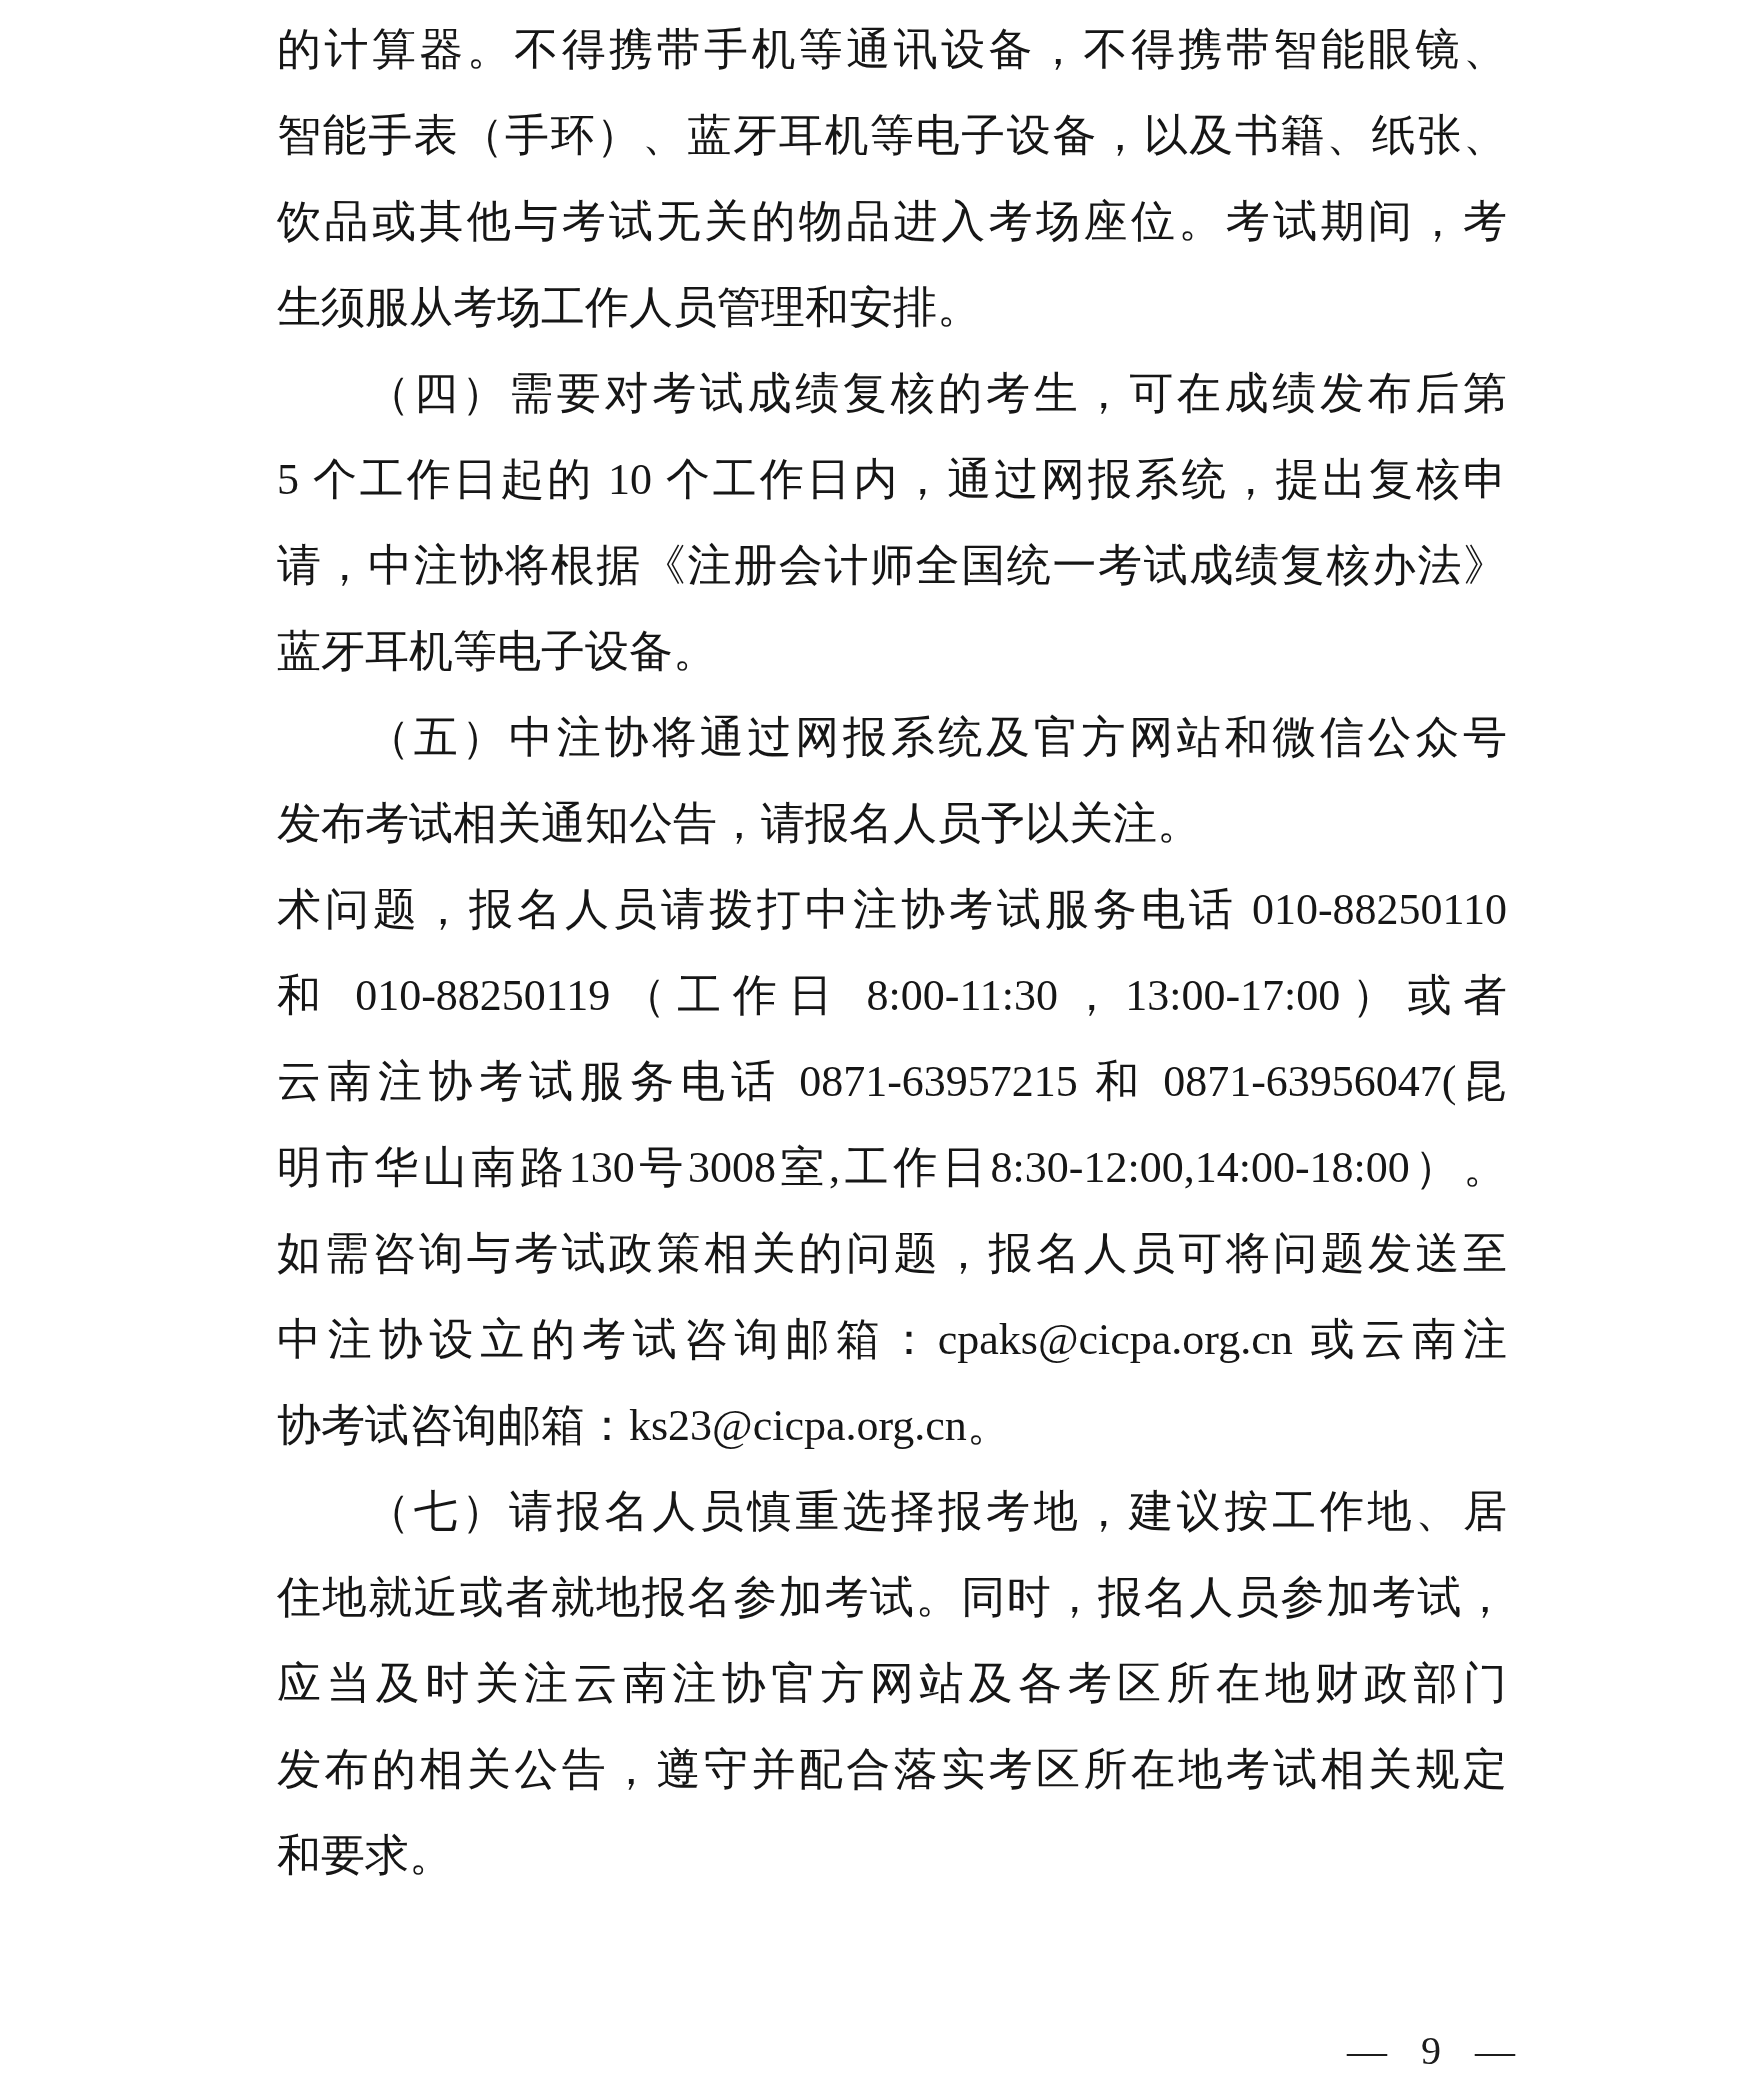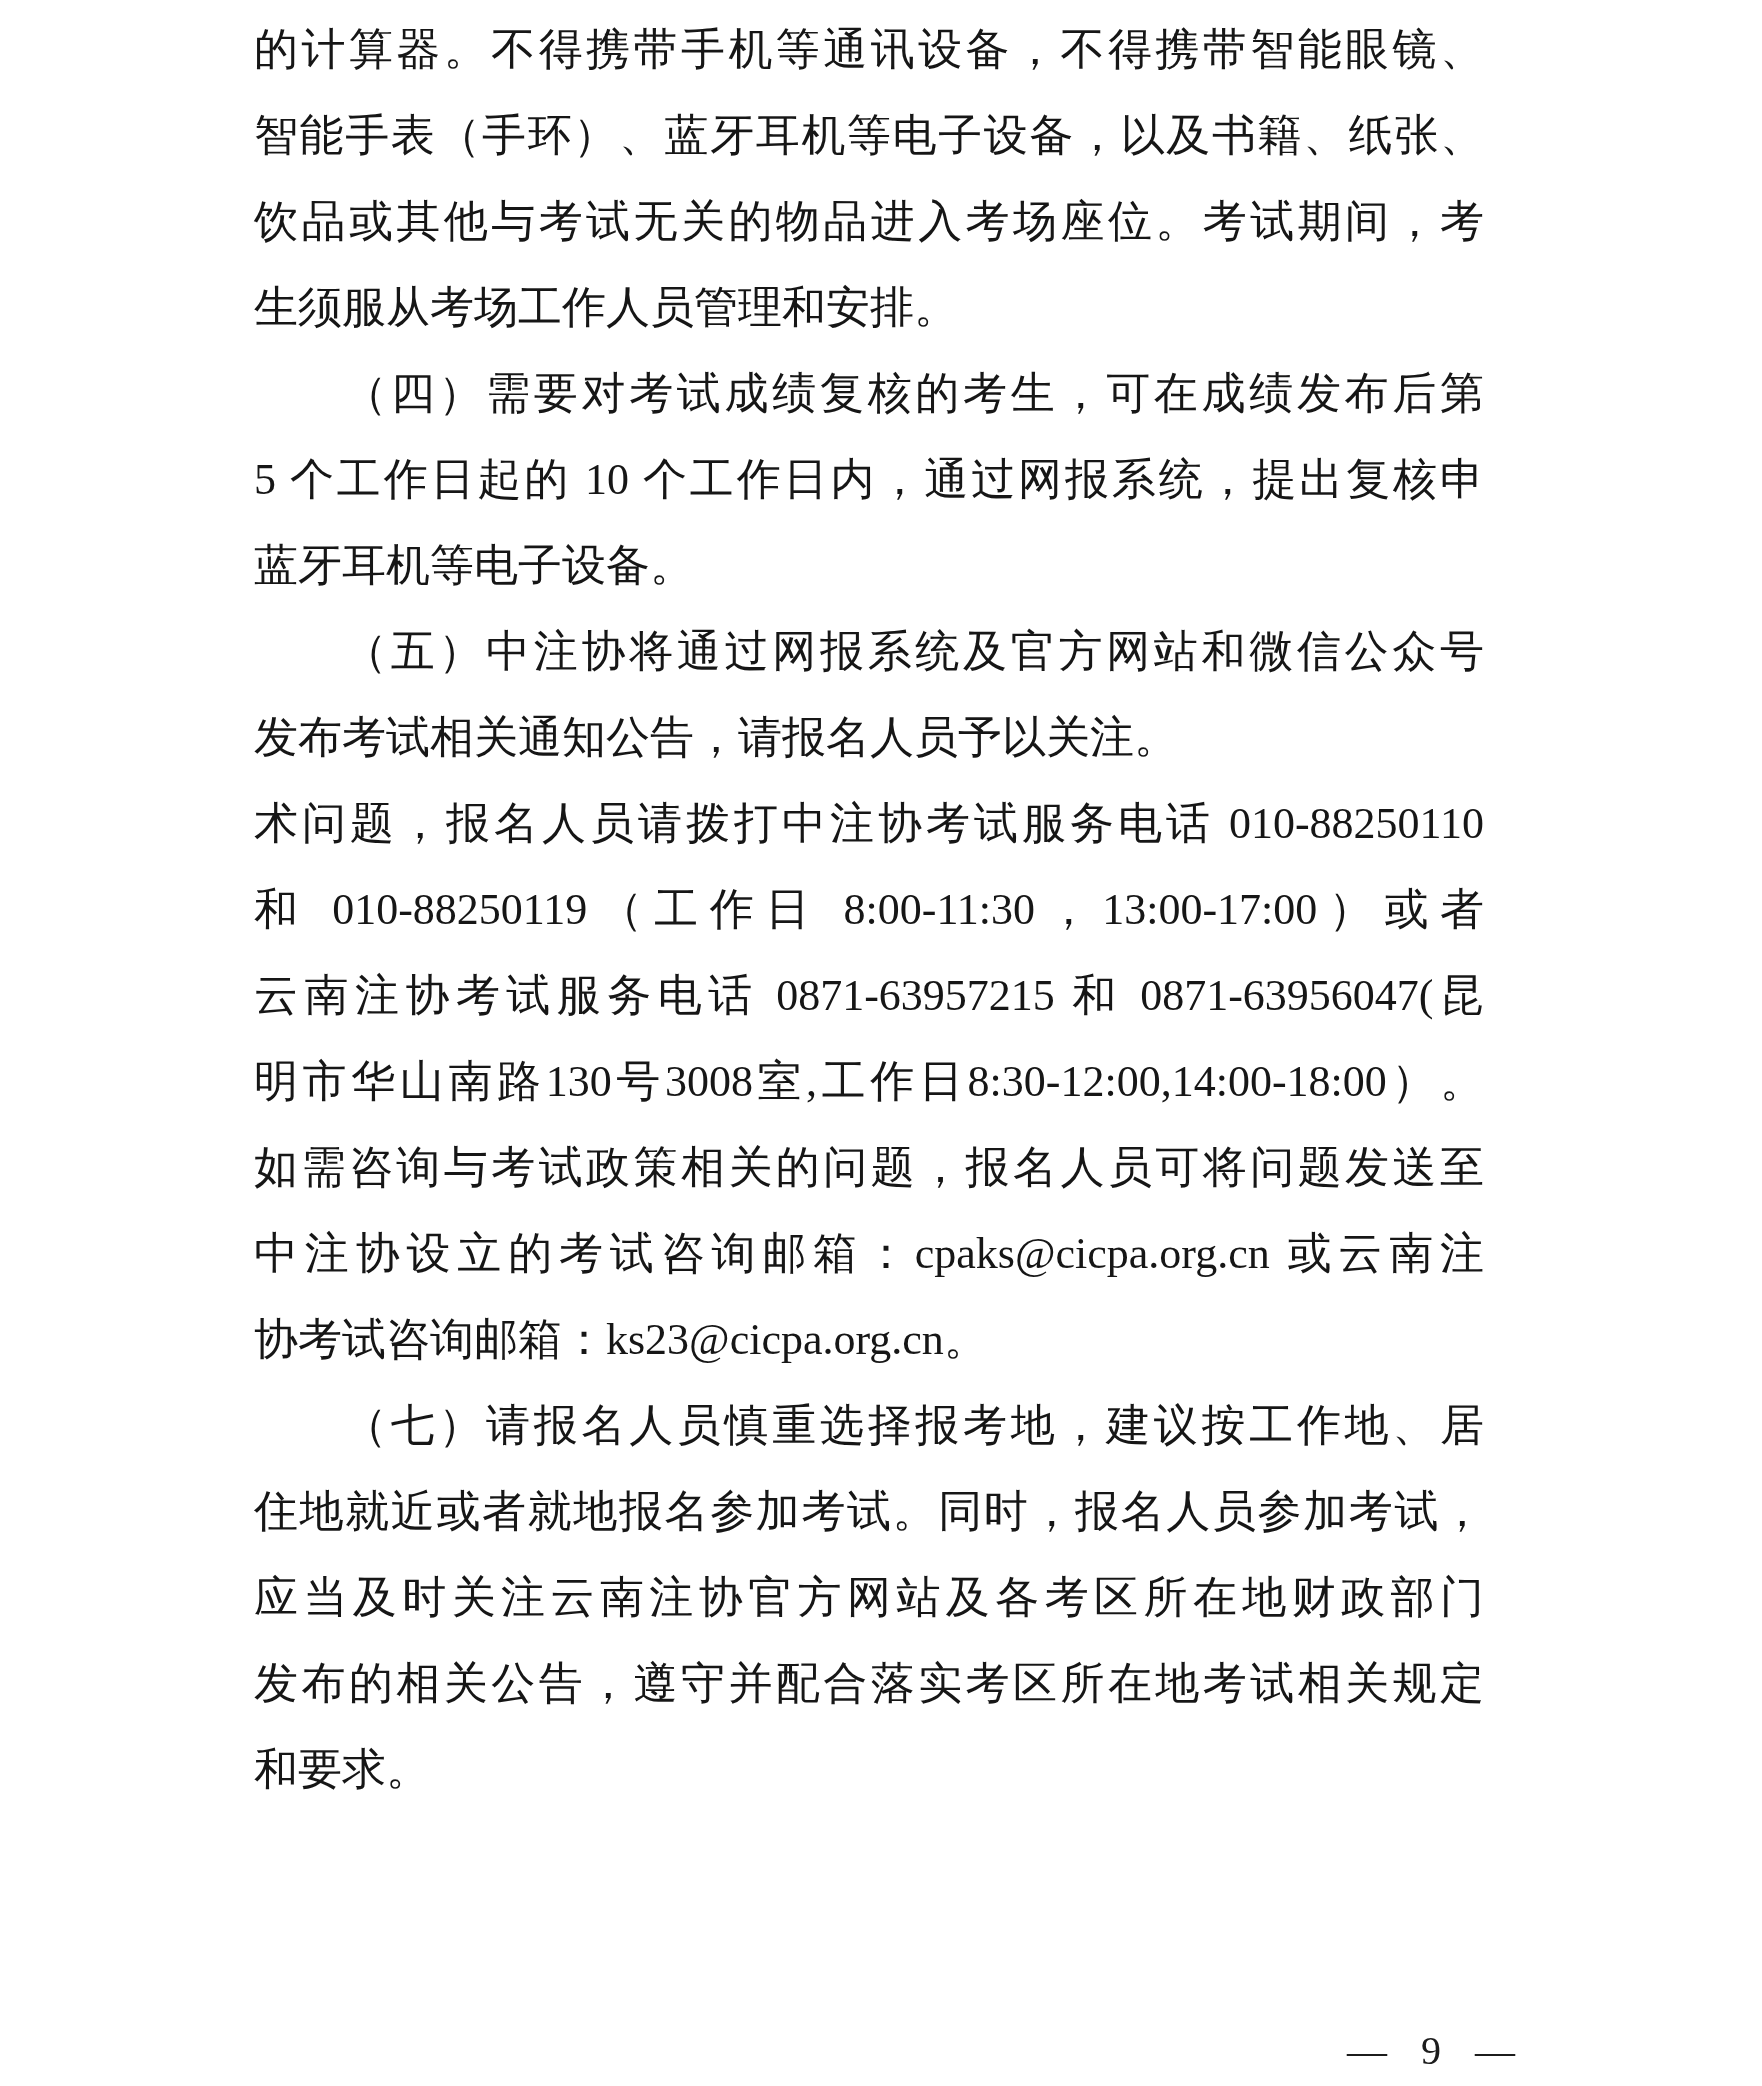--- a/index.html
+++ b/index.html
@@ -11,21 +11,21 @@
     position: relative;
     width: 1762px;
     height: 2087px;
     background: #ffffff;
     color: #161616;
     font-family: "Liberation Serif", "DejaVu Serif", serif;
     overflow: hidden;
   }
   .doc-body {
     position: absolute;
-    left: 254px;
+    left: 277px;
     top: 7.4px;
     width: 1230px;
   }
   .line {
     height: 86px;
     line-height: 86px;
     font-size: 44px;
     font-weight: 400;
     text-align: justify;
     text-align-last: justify;
@@ -55,20 +55,21 @@
 <body>
 
 <div class="page">
   <div class="doc-body">
       <div class="line">的计算器。不得携带手机等通讯设备，不得携带智能眼镜、</div>
       <div class="line">智能手表（手环）、蓝牙耳机等电子设备，以及书籍、纸张、</div>
       <div class="line">饮品或其他与考试无关的物品进入考场座位。考试期间，考</div>
       <div class="line end">生须服从考场工作人员管理和安排。</div>
       <div class="line indent">（四）需要对考试成绩复核的考生，可在成绩发布后第</div>
       <div class="line">5 个工作日起的 10 个工作日内，通过网报系统，提出复核申</div>
+      <div class="line">请，中注协将根据《注册会计师全国统一考试成绩复核办法》</div>
       <div class="line end">蓝牙耳机等电子设备。</div>
       <div class="line indent">（五）中注协将通过网报系统及官方网站和微信公众号</div>
       <div class="line end">发布考试相关通知公告，请报名人员予以关注。</div>
       <div class="line">术问题，报名人员请拨打中注协考试服务电话 010-88250110</div>
       <div class="line">和 010-88250119（工作日 8:00-11:30，13:00-17:00）或者</div>
       <div class="line">云南注协考试服务电话 0871-63957215 和 0871-63956047(昆</div>
       <div class="line">明市华山南路130号3008室,工作日8:30-12:00,14:00-18:00）。</div>
       <div class="line">如需咨询与考试政策相关的问题，报名人员可将问题发送至</div>
       <div class="line">中注协设立的考试咨询邮箱：cpaks@cicpa.org.cn 或云南注</div>
       <div class="line end">协考试咨询邮箱：ks23@cicpa.org.cn。</div>

